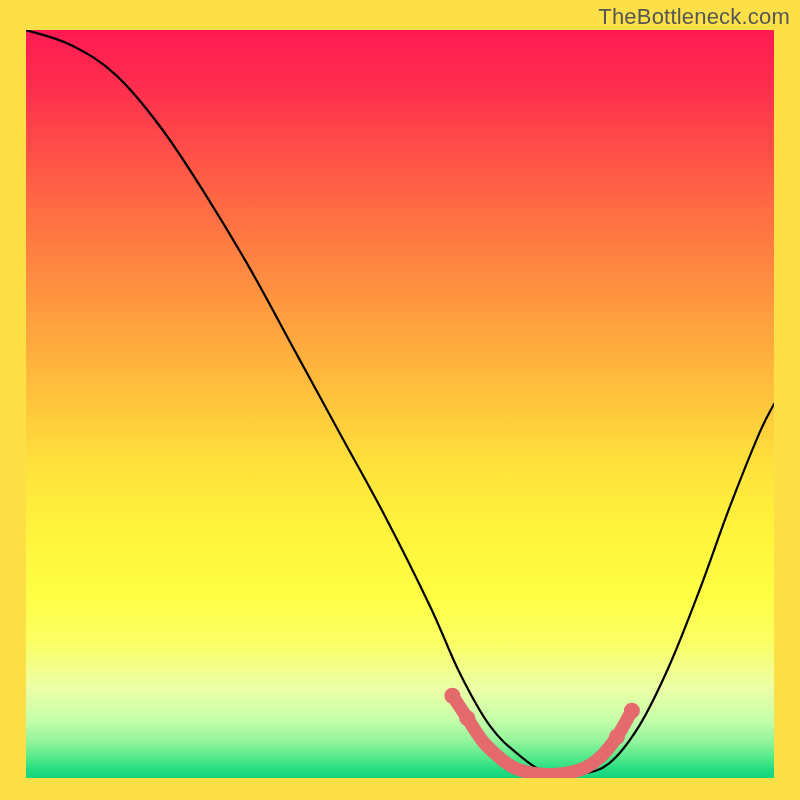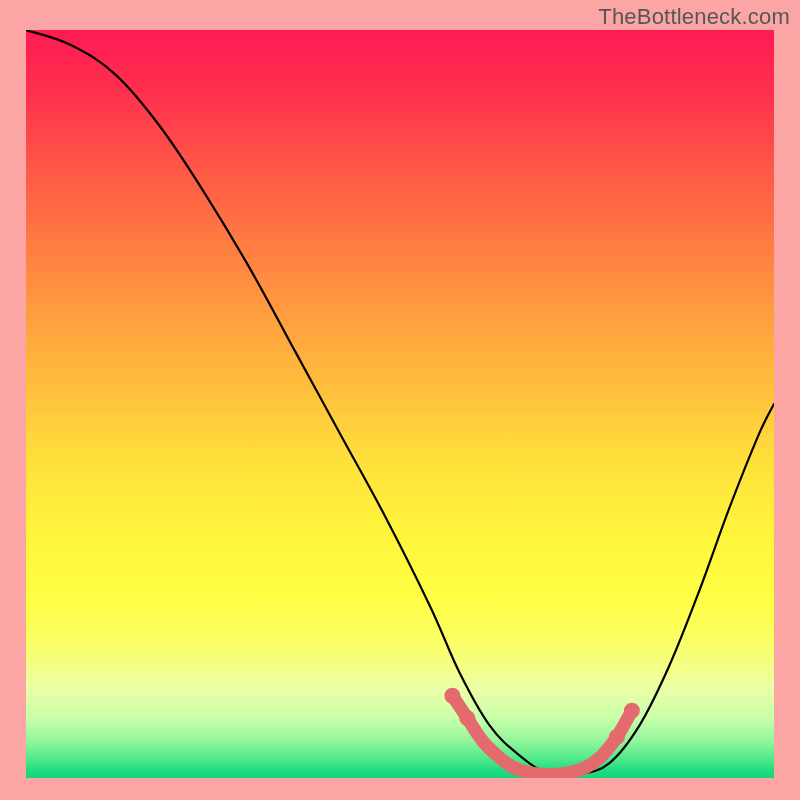--- a/index.html
+++ b/index.html
@@ -1,21 +1,21 @@
 <!DOCTYPE html>
 <html><head>
 <meta charset="utf-8">
 <style>
   * { margin: 0; padding: 0; box-sizing: border-box; }
   html, body { width: 800px; height: 800px; overflow: hidden; background: #000; }
   .frame {
     position: relative;
     width: 800px;
     height: 800px;
-    background: #fca5a5;
+    background: #fde047;
   }
   .watermark {
     position: absolute;
     top: 4px;
     right: 10px;
     font-family: Arial, Helvetica, sans-serif;
     font-size: 22px;
     font-weight: 500;
     color: #565656;
     letter-spacing: 0.2px;

